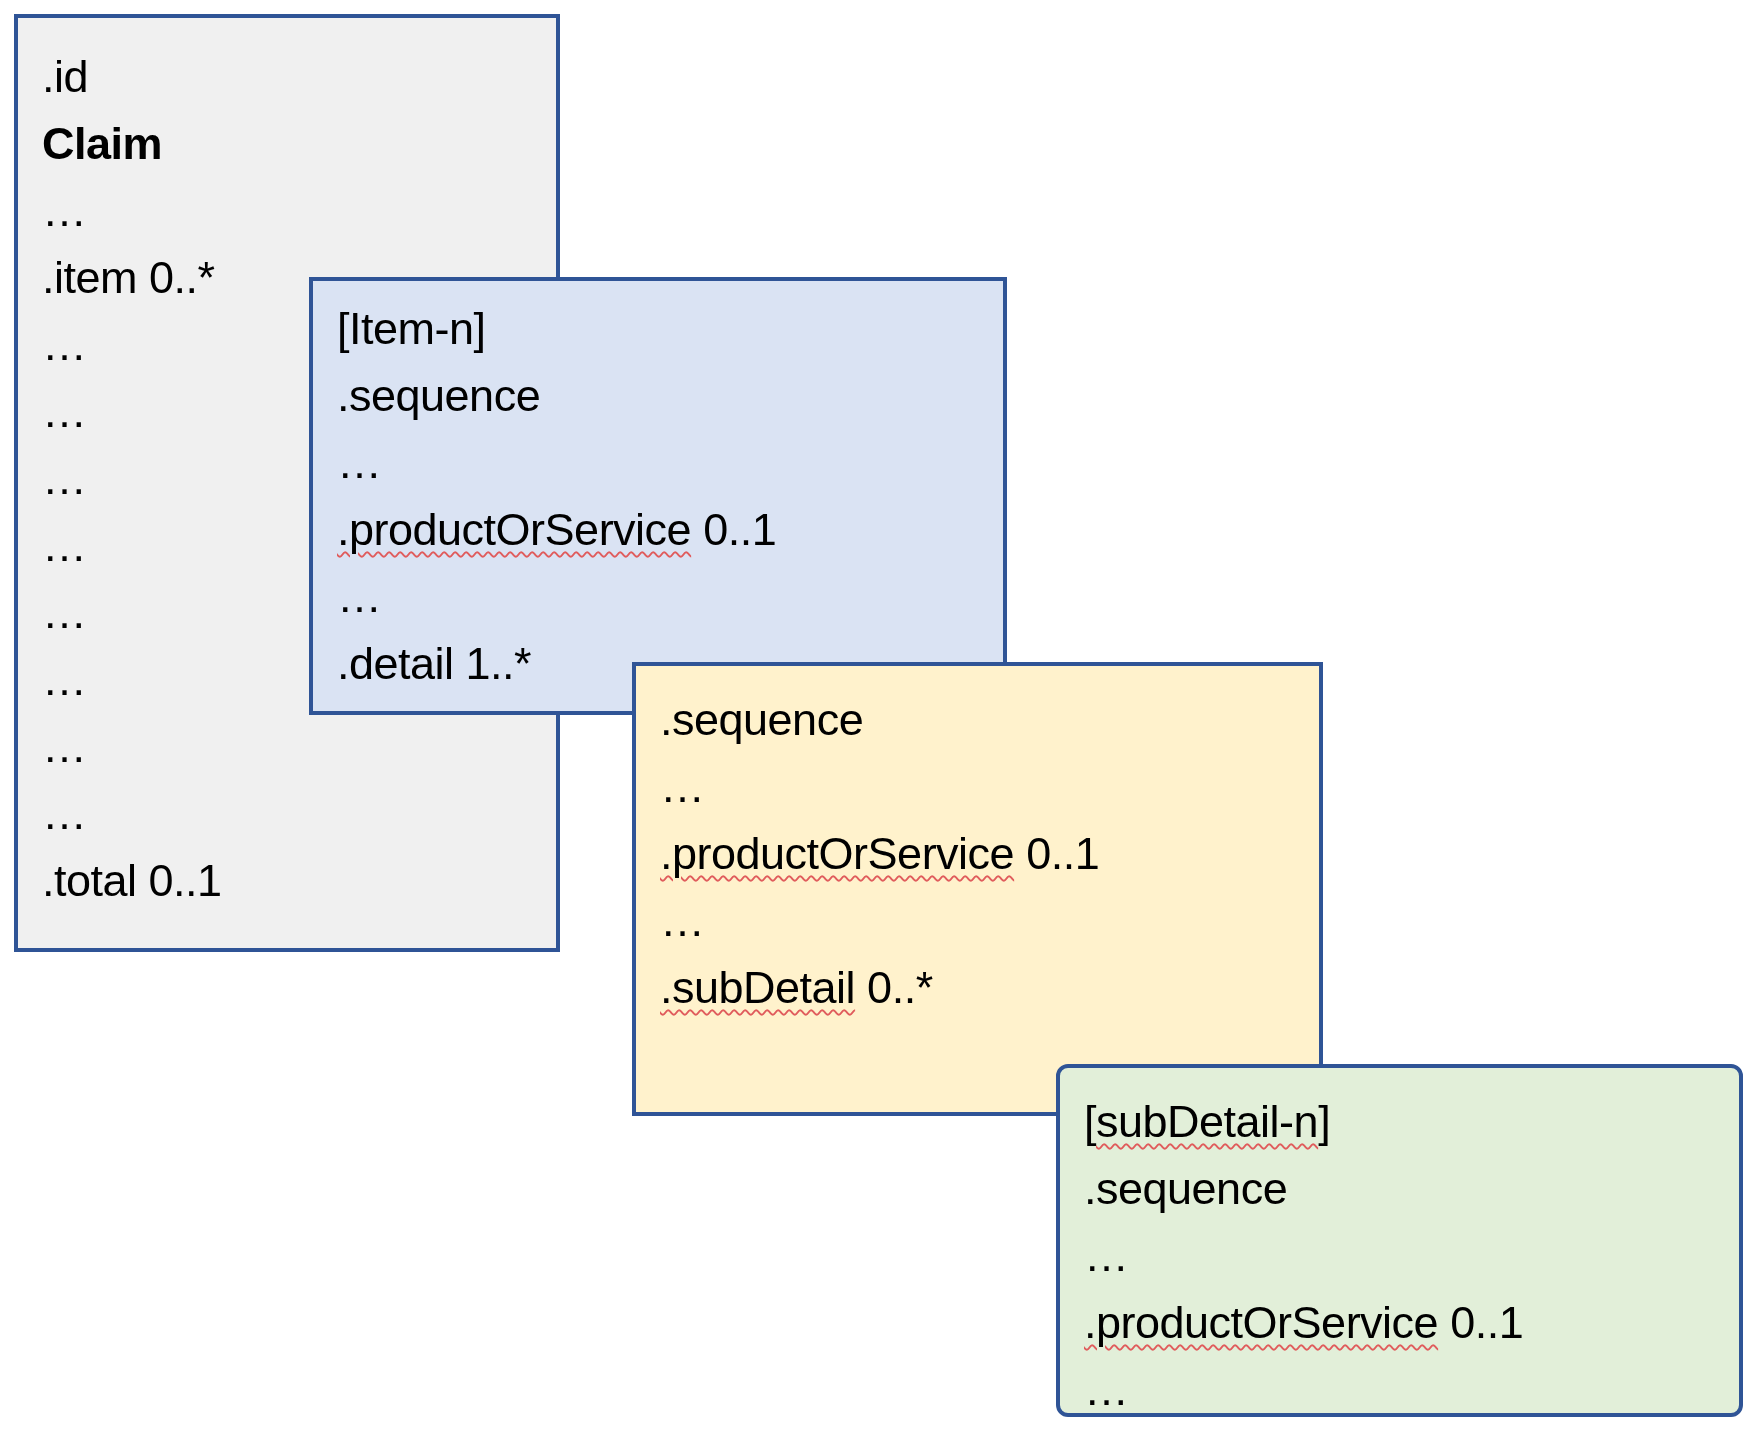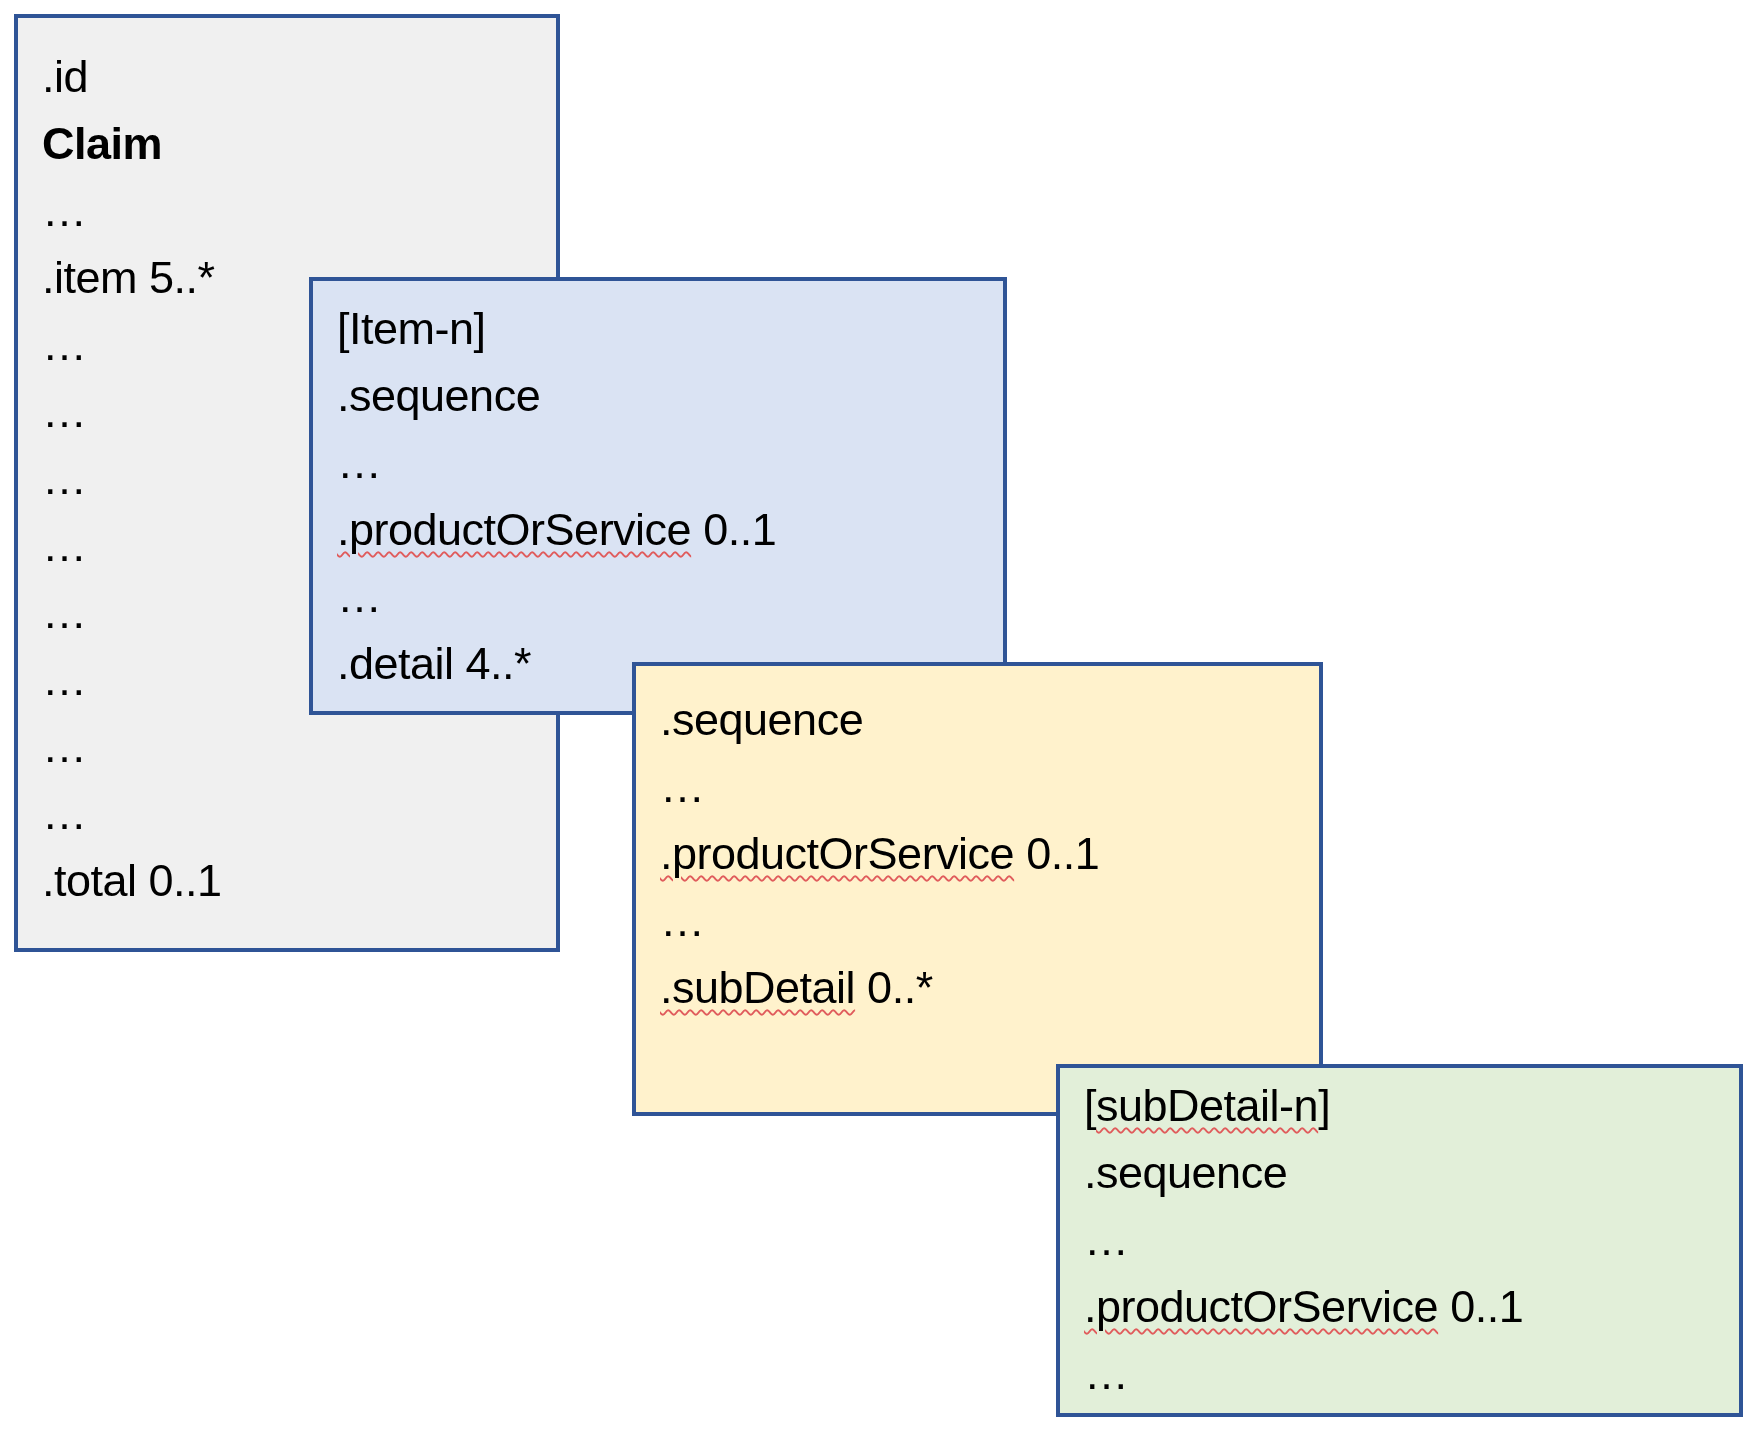--- a/index.html
+++ b/index.html
@@ -23,57 +23,57 @@
     font-size: 45px;
     line-height: 67px;
     padding-left: 24px;
     padding-right: 8px;
     overflow: hidden;
     letter-spacing: -0.5px;
   }
   .box-claim     { left: 14px;   top: 14px;   width: 546px; height: 938px; padding-top: 25px; }
   .box-item      { left: 285px;  top: 277px;  width: 698px; height: 438px; padding-top: 14px; }
   .box-detail    { left: 632px;  top: 662px;  width: 691px; height: 454px; padding-top: 20px; }
-  .box-subdetail { left: 1056px; top: 1064px; width: 687px; height: 353px; padding-top: 4px; }
+  .box-subdetail { left: 1056px; top: 1064px; width: 687px; height: 353px; padding-top: 20px; border-radius: 12px; }
   .line { white-space: pre; }
   .bold { font-weight: bold; }
   .sq {
     text-decoration-line: underline;
     text-decoration-style: wavy;
     text-decoration-color: var(--sq, #E05C5C);
     text-decoration-thickness: 2px;
     text-underline-offset: 6px;
   }
 </style>
 </head>
 <body>
 
 <div class="stage" style="--bg: #FFFFFF; --border: #2F5496; --text: #000000; --sq: #E05C5C;">
   <div class="box box-claim" style="background: rgb(240, 240, 240);">
       <div class="line"><span>.id</span></div>
       <div class="line"><span class="bold">Claim</span></div>
       <div class="line"><span>…</span></div>
-      <div class="line"><span>.item 5..*</span></div>
+      <div class="line"><span>.item 0..*</span></div>
       <div class="line"><span>…</span></div>
       <div class="line"><span>…</span></div>
       <div class="line"><span>…</span></div>
       <div class="line"><span>…</span></div>
       <div class="line"><span>…</span></div>
       <div class="line"><span>…</span></div>
       <div class="line"><span>…</span></div>
       <div class="line"><span>…</span></div>
       <div class="line"><span>.total 0..1</span></div>
     </div>
   <div class="box box-item" style="background: rgb(218, 227, 243); margin-left: 24px;">
       <div class="line"><span>[Item-n]</span></div>
       <div class="line"><span>.sequence</span></div>
       <div class="line"><span>…</span></div>
       <div class="line"><span class="sq">.productOrService</span><span> 0..1</span></div>
       <div class="line"><span>…</span></div>
-      <div class="line"><span>.detail 4..*</span></div>
+      <div class="line"><span>.detail 1..*</span></div>
     </div>
   <div class="box box-detail" style="background: rgb(255, 242, 204);">
       <div class="line"><span>.sequence</span></div>
       <div class="line"><span>…</span></div>
       <div class="line"><span class="sq">.productOrService</span><span> 0..1</span></div>
       <div class="line"><span>…</span></div>
       <div class="line"><span class="sq">.subDetail</span><span> 0..*</span></div>
     </div>
   <div class="box box-subdetail" style="background: rgb(226, 239, 217);">
       <div class="line"><span>[</span><span class="sq">subDetail-n</span><span>]</span></div>

